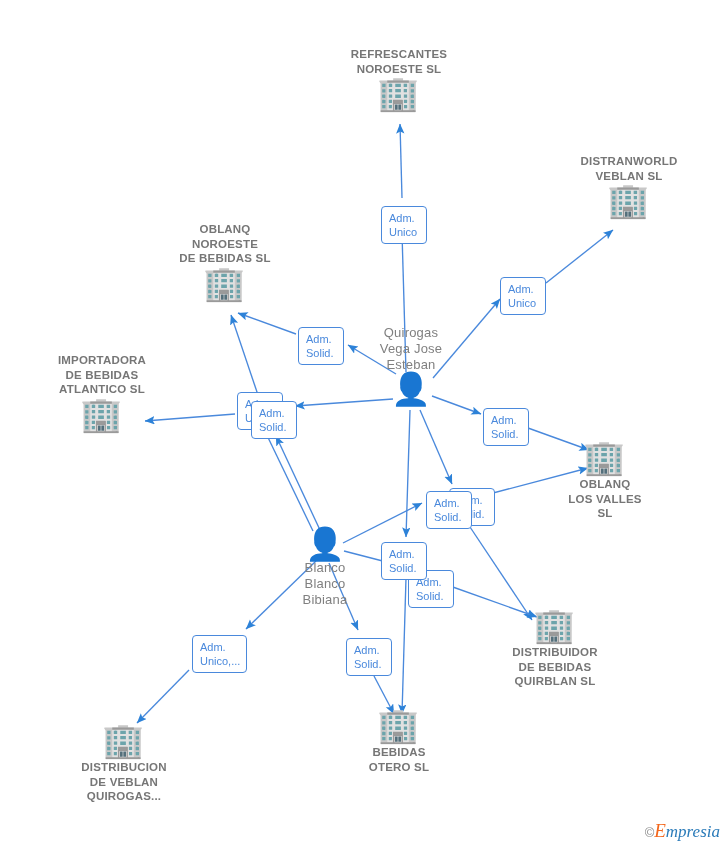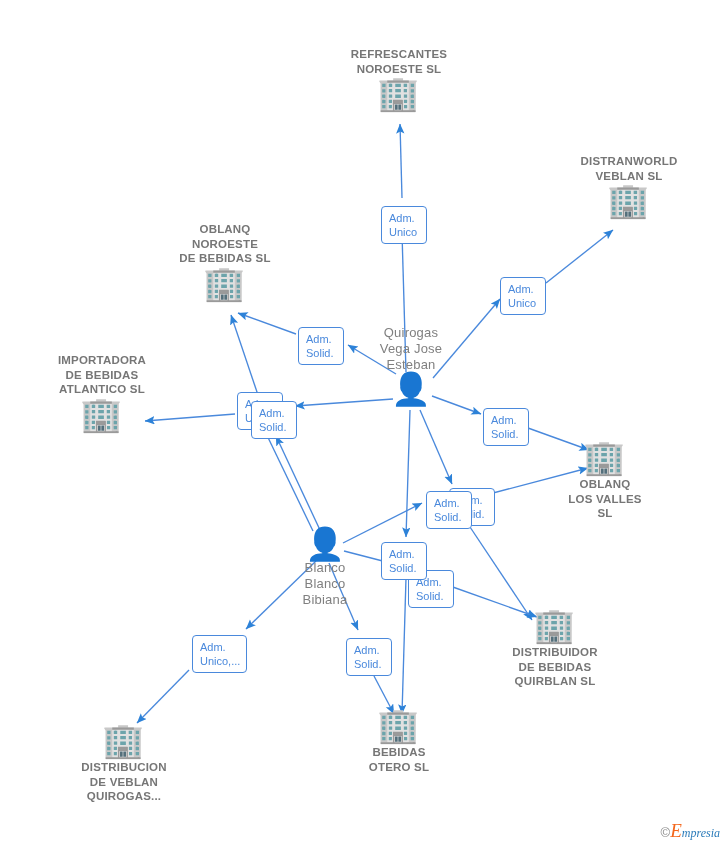--- a/index.html
+++ b/index.html
@@ -95,21 +95,21 @@
     font-family: "Liberation Sans", sans-serif;
   }
   .watermark .brand-e {
     color: #f4671c;
     font-style: italic;
     font-size: 19px;
   }
   .watermark .brand-rest {
     color: #2b7bb9;
     font-style: italic;
-    font-size: 12px;
+    font-size: 17px;
   }
 </style>
 </head>
 <body>
 
 <div id="canvas">
 
   <svg id="edges" viewBox="0 0 728 850">
     <defs>
       <marker id="arrow" markerWidth="9" markerHeight="9" refX="7.2" refY="3.1" orient="auto" markerUnits="strokeWidth">

